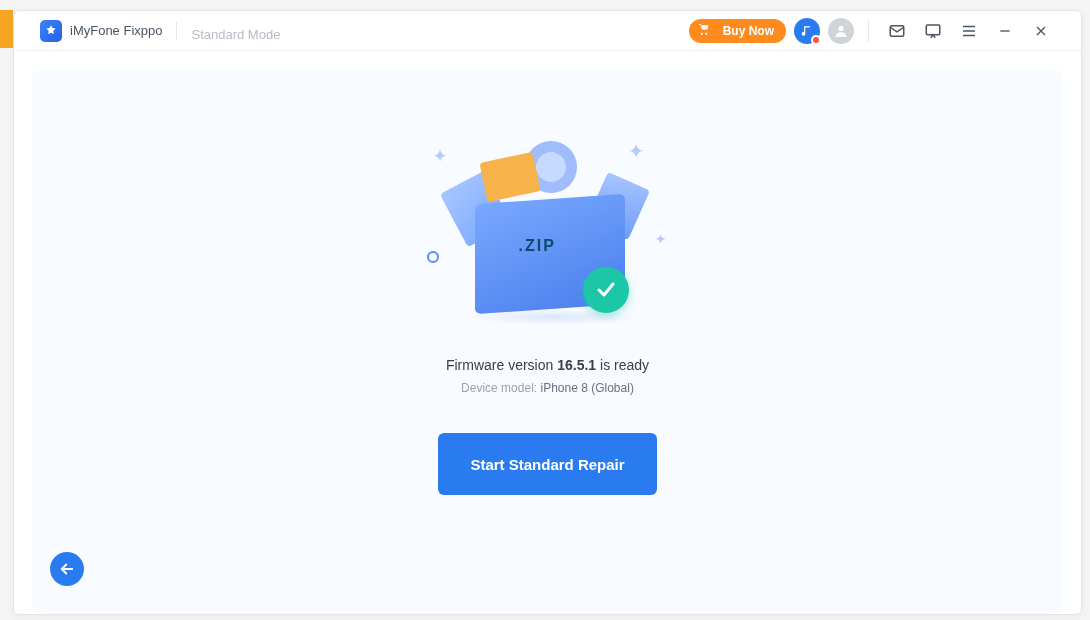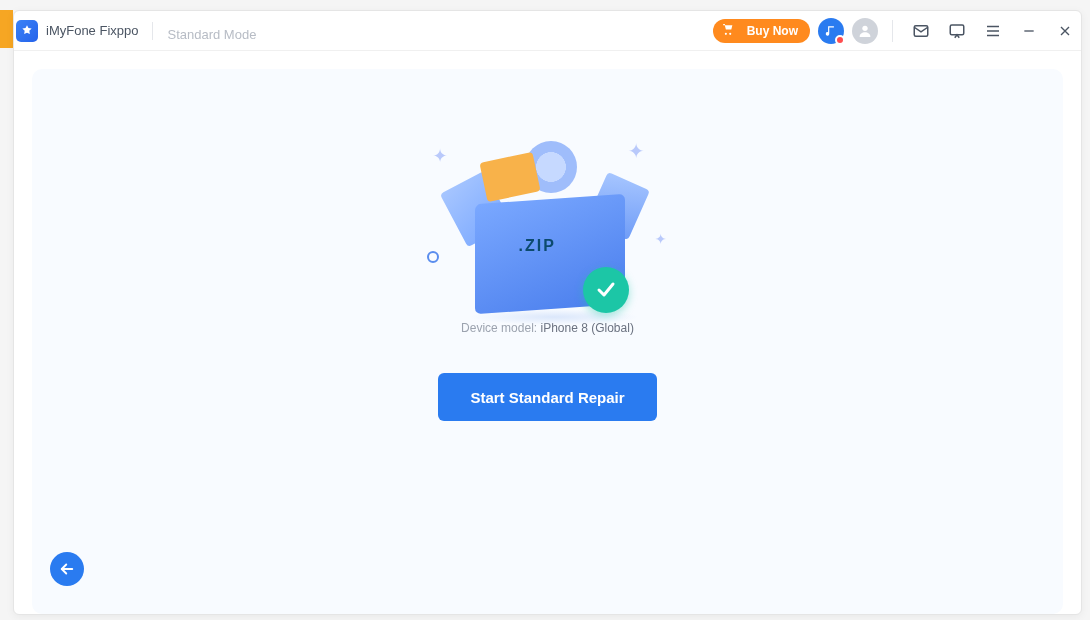--- a/index.html
+++ b/index.html
@@ -22,21 +22,21 @@
       border-radius: 6px;
       display: flex;
       flex-direction: column;
       box-shadow: 0 2px 8px rgba(0,0,0,0.05);
     }
     
     .titlebar {
       height: 40px;
       display: flex;
       align-items: center;
-      padding: 0 2px;
+      padding: 0 26px;
       border-bottom: 1px solid #f0f0f0;
       gap: 8px;
     }
     .app-logo {
       width: 22px;
       height: 22px;
       border-radius: 5px;
       background: linear-gradient(135deg,#3b82f6,#2563eb);
       display:flex;align-items:center;justify-content:center;
     }
@@ -137,25 +137,25 @@
     .zip-label{position:absolute;left:86px;top:98px;color:#0c4a6e;font-weight:700;letter-spacing:2px;font-size:16px}
     .check-badge{
       position:absolute;right:34px;bottom:6px;width:46px;height:46px;border-radius:50%;
       background:#1cc6a6;display:flex;align-items:center;justify-content:center;
       box-shadow:0 3px 8px rgba(28,198,166,0.4);
     }
     .shadow{position:absolute;left:36px;bottom:-6px;width:170px;height:16px;border-radius:50%;background:radial-gradient(ellipse,#dbe7fb 0%,transparent 70%)}
 
     .fw-line{margin-top:38px;font-size:14px;color:#3a3f47}
     .fw-line .ver{font-weight:700}
-    .device-line{margin-top:2px;font-size:12px;color:#9ca3af}
+    .device-line{margin-top:8px;font-size:12px;color:#9ca3af}
     .device-line .dm{color:#6b7280}
     .primary-btn{
       margin-top:38px;
-      height:48px;padding:0 32px;background:#2a7bf0;border:none;border-radius:6px;
+      height:62px;padding:0 32px;background:#2a7bf0;border:none;border-radius:6px;
       color:#fff;font-size:15px;font-weight:600;cursor:pointer;
     }
 
     .back-btn{
       position:absolute;left:36px;bottom:28px;width:34px;height:34px;border-radius:50%;
       background:#2a7bf0;display:flex;align-items:center;justify-content:center;cursor:pointer;border:none;
     }
 
     
     .edge-hint{position:absolute;left:0;top:10px;width:13px;height:38px;background:#f6a623;border-radius:0 0 0 0}
@@ -247,20 +247,23 @@
       <div class="folder"></div>
       <div class="box-back"></div>
       <span class="zip-label">.ZIP</span>
       <span class="check-badge">
         <svg width="24" height="24" viewBox="0 0 24 24" fill="none" stroke="#fff" stroke-width="3" stroke-linecap="round" stroke-linejoin="round">
             <path d="M5 12l5 5 9-11"></path>
           </svg>
       </span>
     </div>
 
+    <div class="fw-line">
+      <span>Firmware version </span><span class="ver">16.5.1</span><span> is ready</span>
+    </div>
     <div class="device-line">
       <span>Device model: </span><span class="dm">iPhone 8 (Global)</span>
     </div>
 
     <button class="primary-btn">Start Standard Repair</button>
   </div>
 
   <button class="back-btn">
     <svg width="18" height="18" viewBox="0 0 24 24" fill="none" stroke="#fff" stroke-width="2.5" stroke-linecap="round" stroke-linejoin="round">
         <path d="M19 12H5"></path>

